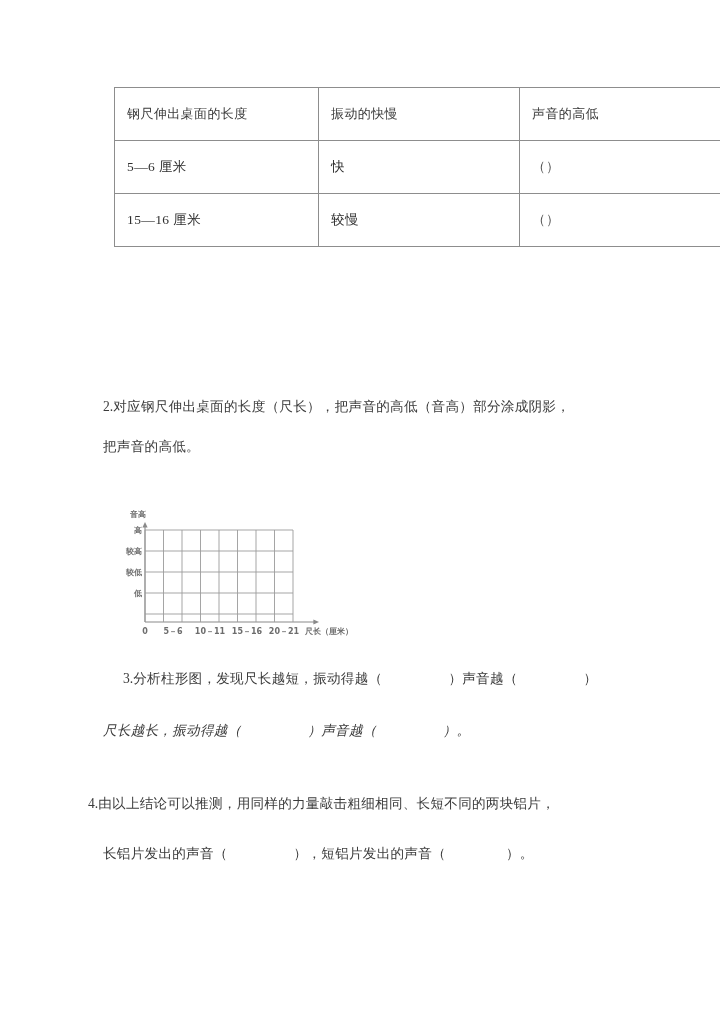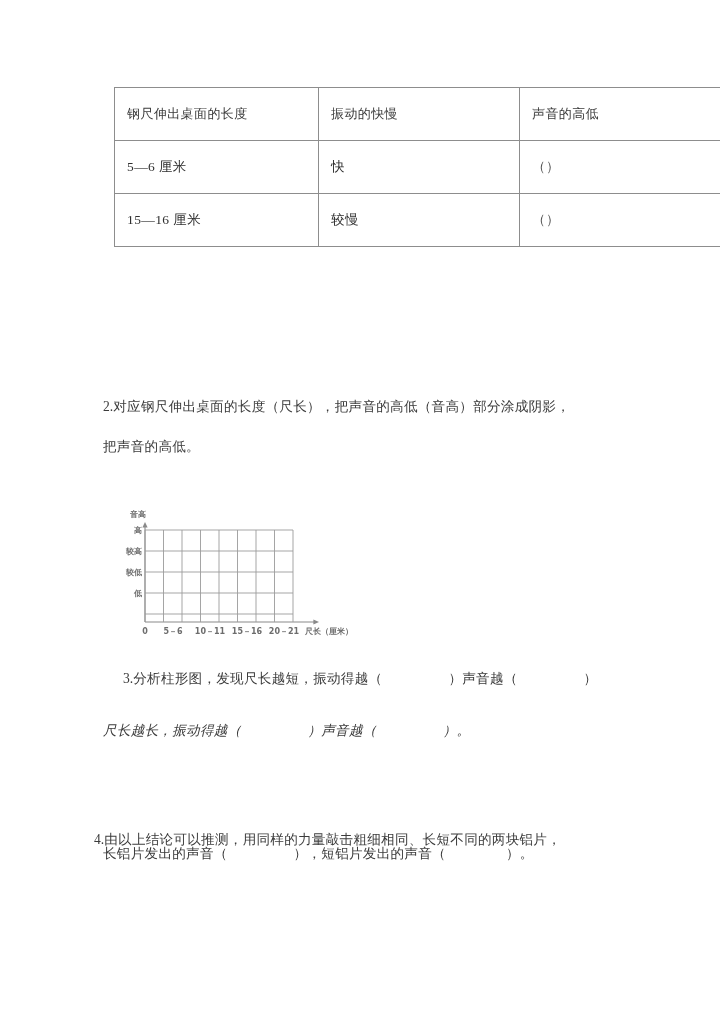--- a/index.html
+++ b/index.html
@@ -166,18 +166,18 @@
   </svg>
 </div>
 
 <div class="qline" style="left:103px; top:670px;margin-left:20px;">
   <span class="q-num">3.</span><span>分析柱形图，发现尺长越短，振动得越（</span><span class="gap-lg"></span><span>）声音越（</span><span class="gap-lg"></span><span>）</span>
 </div>
 <div class="qline" style="left:103px; top:722px;font-style:italic;">
   <span>尺长越长，振动得越（</span><span class="gap-lg"></span><span>）声音越（</span><span class="gap-lg"></span><span>）。</span>
 </div>
 
-<div class="qline" style="left:94px; top:795px;margin-top:36px;">
+<div class="qline" style="left:88px; top:795px;">
   <span class="q-num">4.</span><span>由以上结论可以推测，用同样的力量敲击粗细相同、长短不同的两块铝片，</span>
 </div>
 <div class="qline" style="left:103px; top:845px;">
   <span>长铝片发出的声音（</span><span class="gap-lg"></span><span>），短铝片发出的声音（</span><span class="gap-md"></span><span>）。</span>
 </div>
 
 </body></html>

